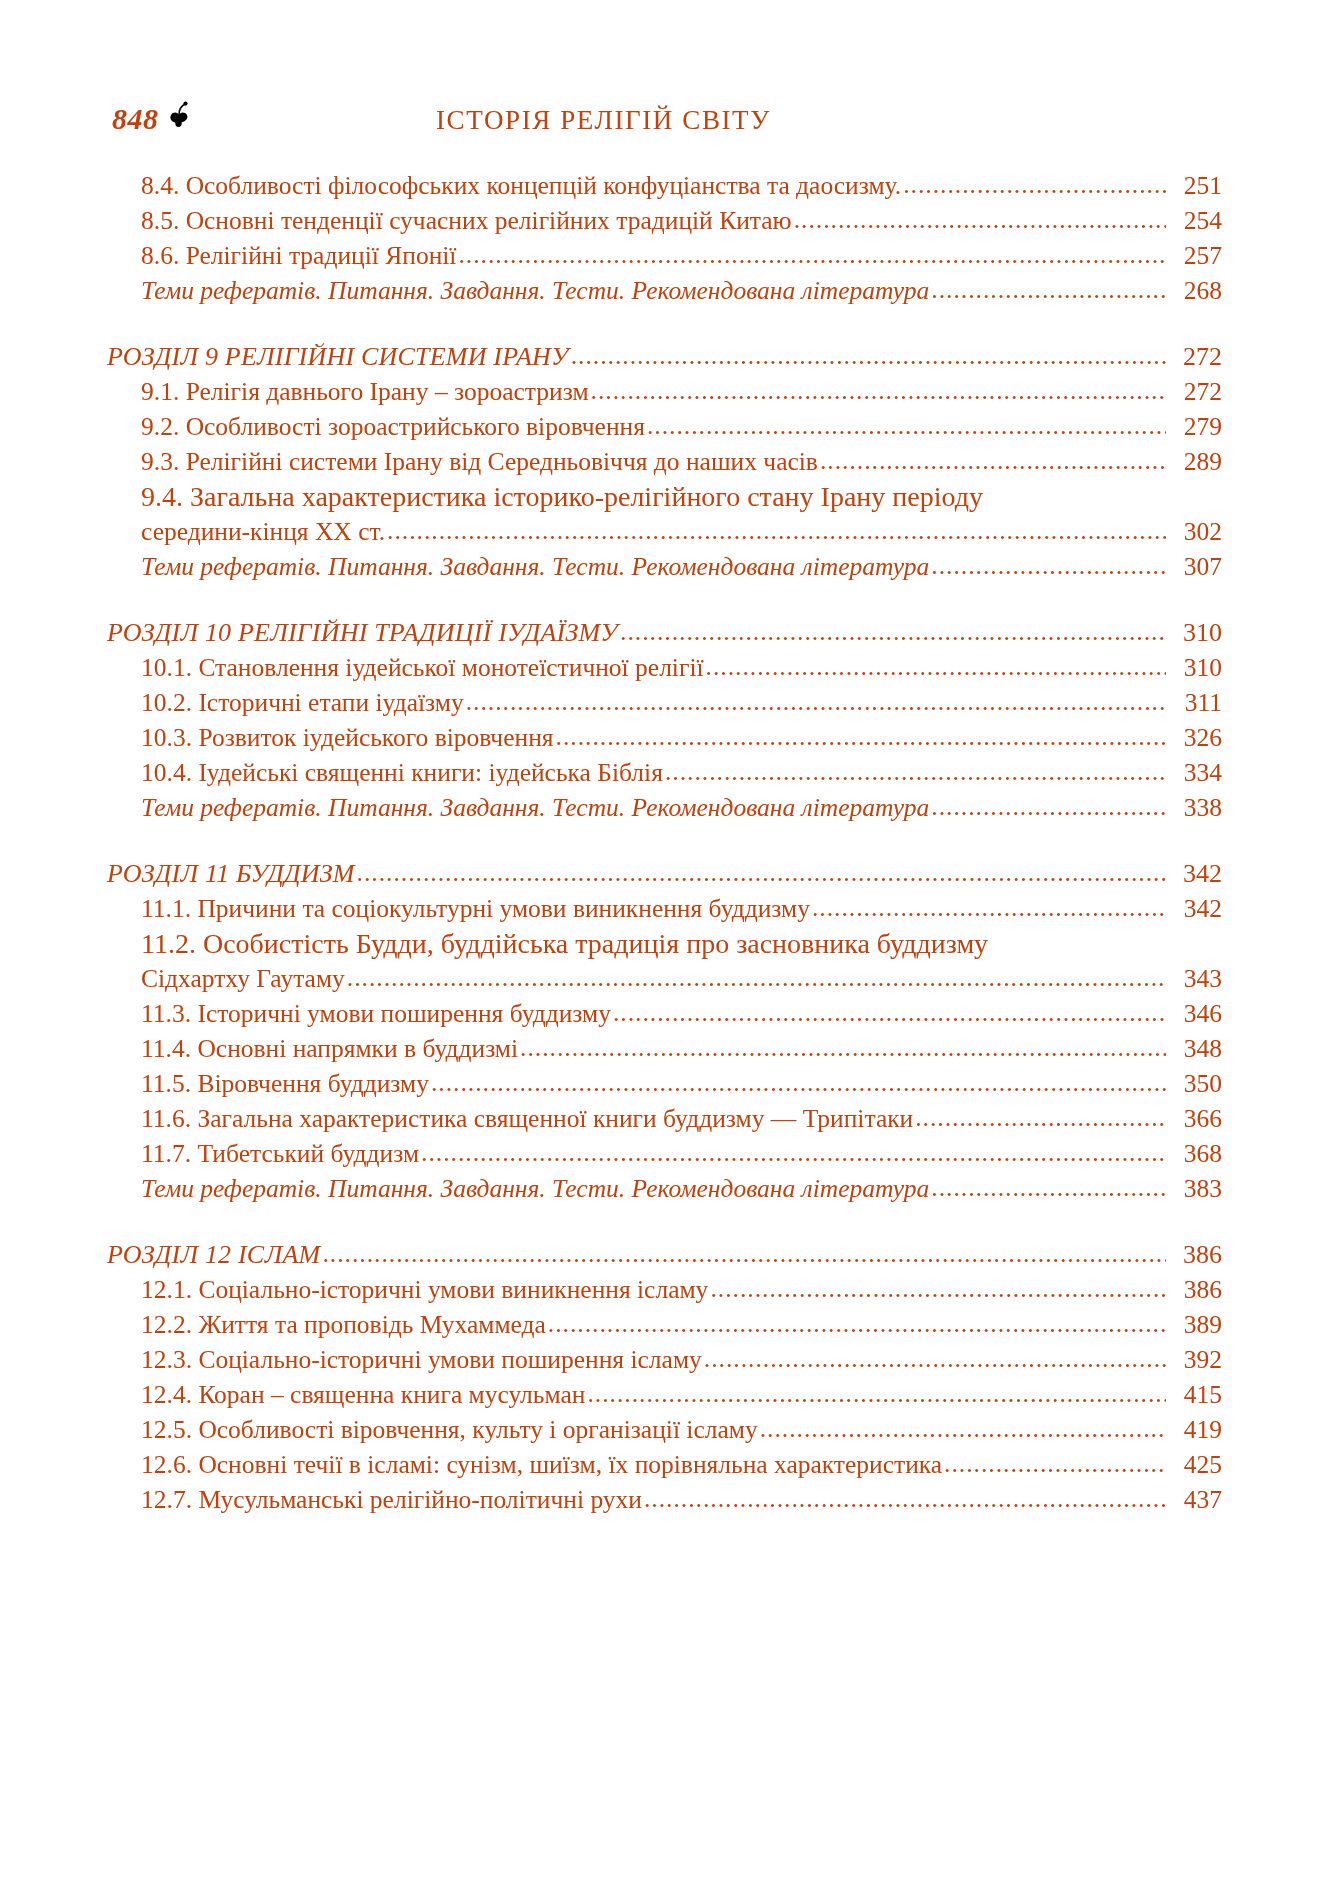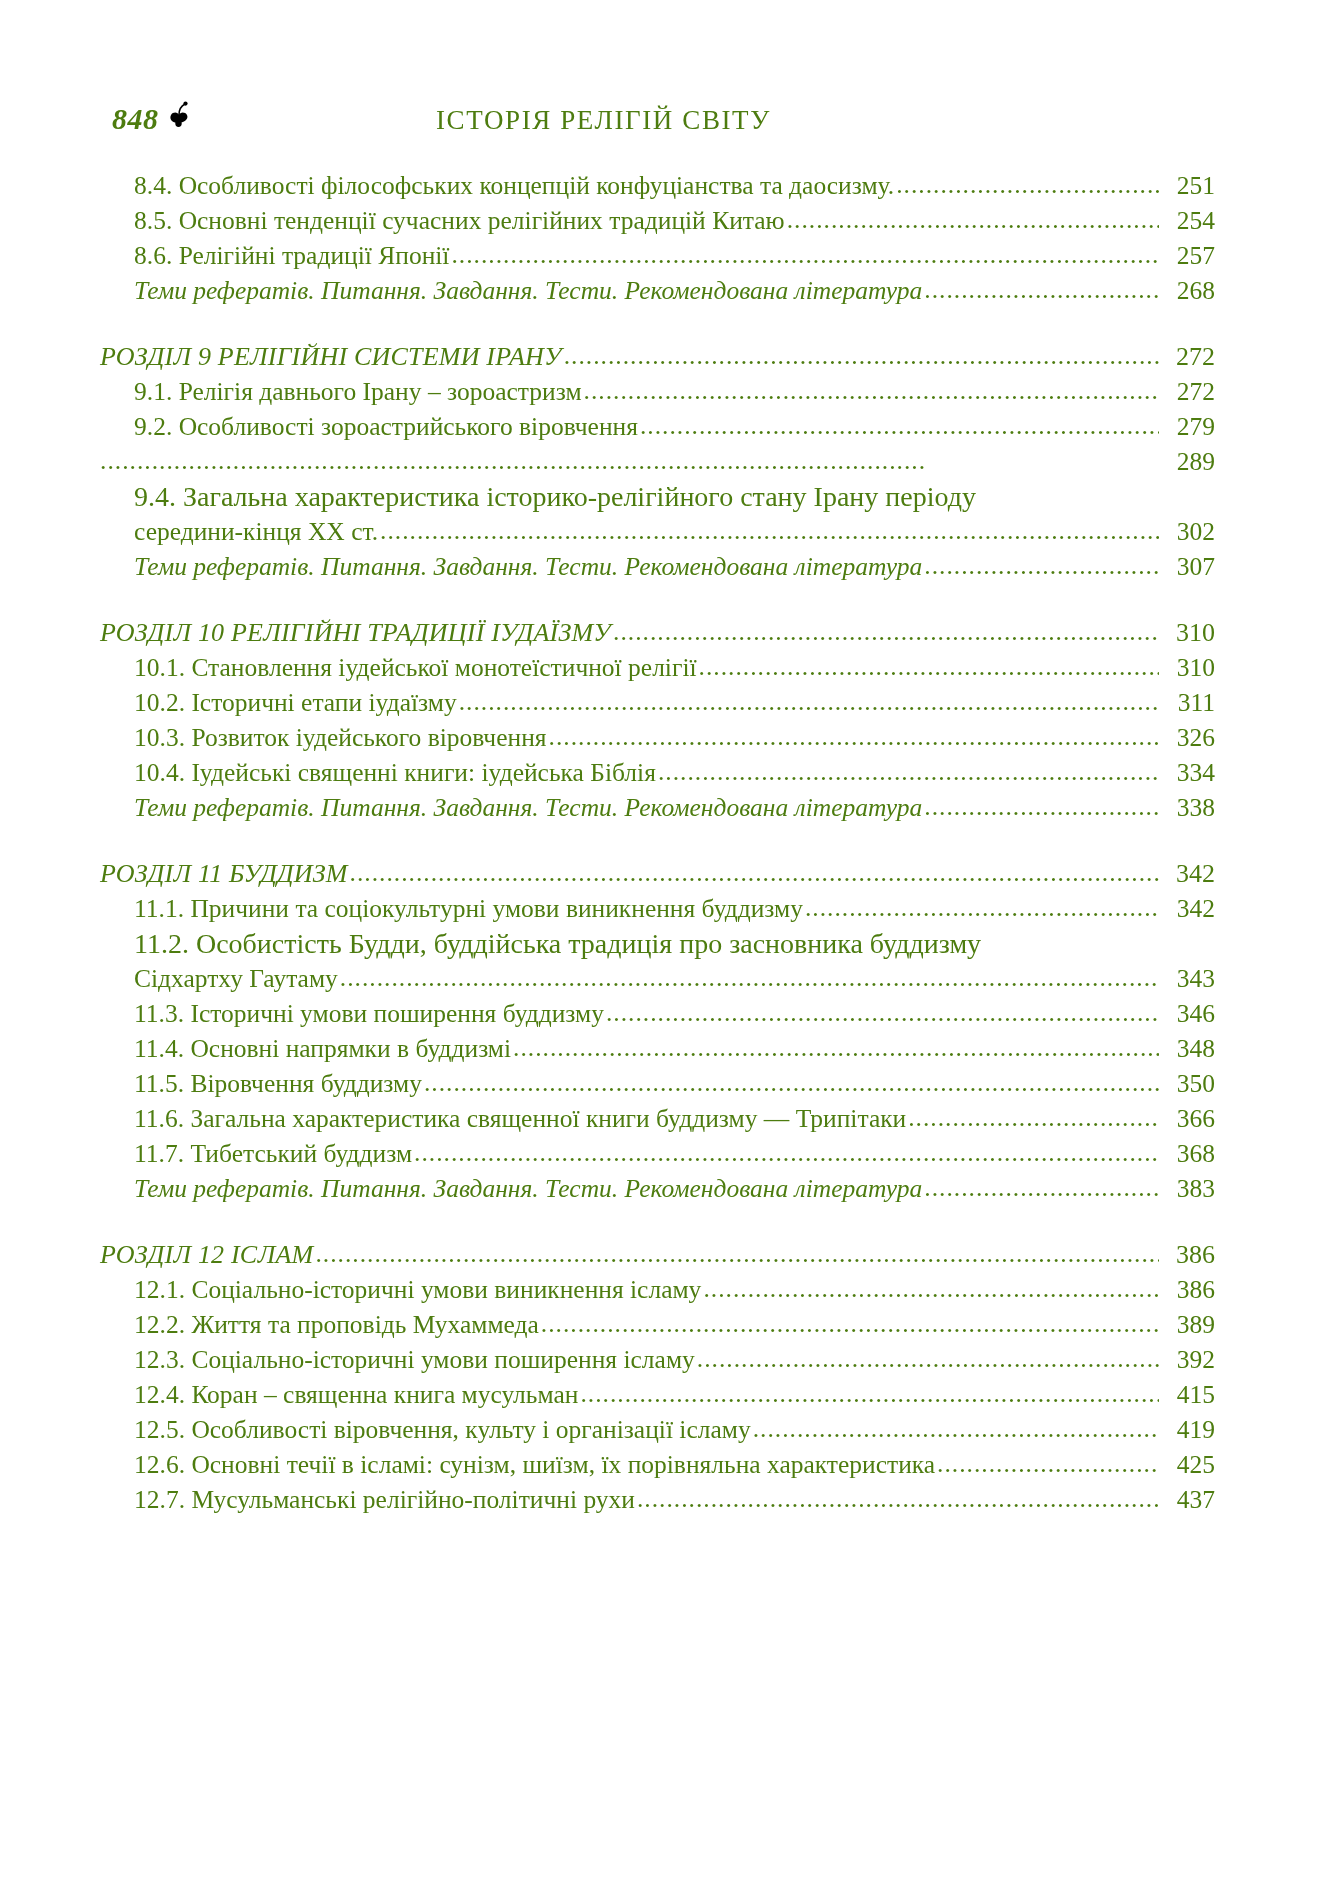--- a/index.html
+++ b/index.html
@@ -8,21 +8,21 @@
     padding: 0;
     background: #ffffff;
   }
 
   .page {
     position: relative;
     width: 1339px;
     height: 1890px;
     background: #ffffff;
     font-family: "Liberation Serif", "DejaVu Serif", serif;
-    color: #4d7c0f;
+    color: #c2410c;
     box-sizing: border-box;
     overflow: hidden;
   }
 
   
   .running-head {
     position: absolute;
     top: 103px;
     left: 112px;
     right: 112px;
@@ -56,21 +56,21 @@
     font-size: 27px;
     letter-spacing: 1.6px;
     font-variant: normal;
     white-space: nowrap;
   }
 
   
   .toc {
     position: absolute;
     top: 168px;
-    left: 100px;
+    left: 107px;
     width: 1115px;
   }
 
   .toc-group {
     margin: 0;
   }
 
   
   .gap-before {
     margin-top: 31px;
@@ -198,20 +198,21 @@
           <span class="label">9.1. Релігія давнього Ірану – зороастризм</span>
           <span class="leader">...................................................................................................................................</span>
           <span class="pageno">272</span>
         </div>
         <div class="entry sub">
           <span class="label">9.2. Особливості зороастрийського віровчення</span>
           <span class="leader">..............................................................................................................................</span>
           <span class="pageno">279</span>
         </div>
         <div class="entry sub">
+          <span class="label">9.3. Релігійні системи Ірану від Середньовіччя до наших часів</span>
           <span class="leader">................................................................................................................</span>
           <span class="pageno">289</span>
         </div>
         <div class="entry nowrap-first"><span>9.4. Загальна характеристика історико-релігійного стану Ірану періоду</span></div>
         <div class="entry cont">
           <span class="label">середини-кінця ХХ ст.</span>
           <span class="leader">.........................................................................................................................................................................</span>
           <span class="pageno">302</span>
         </div>
         <div class="entry italic">

